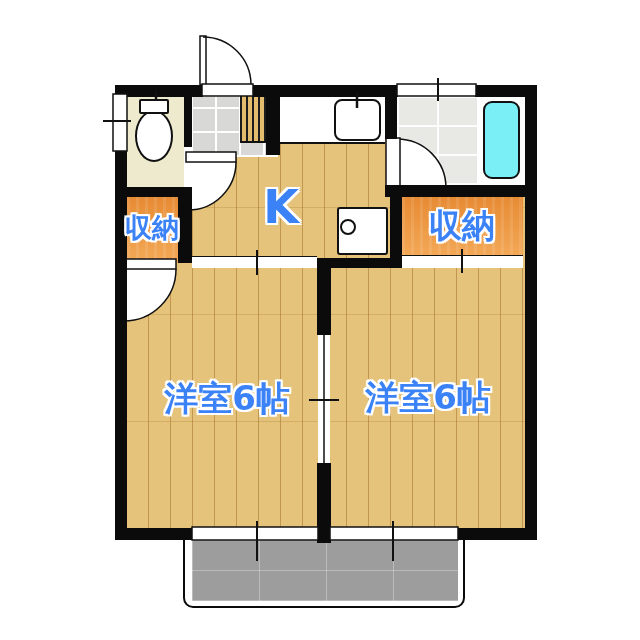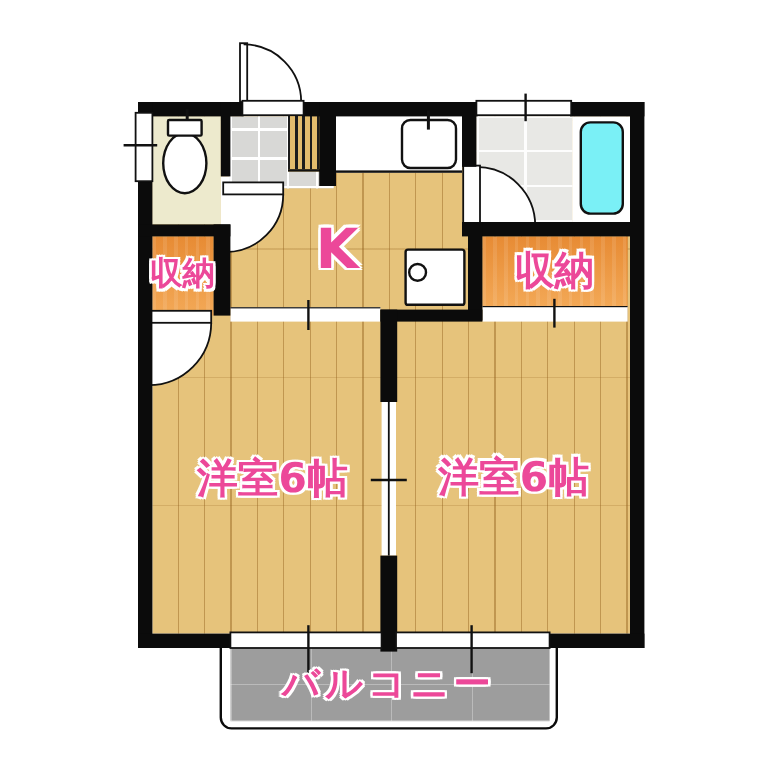--- a/index.html
+++ b/index.html
@@ -24,21 +24,21 @@
   .closet:after{content:"";position:absolute;inset:0;
     background:repeating-linear-gradient(90deg, rgba(255,255,255,0.10) 0 3px, transparent 3px 9px);}
   .deck{background-color:var(--balcony,#9d9d9d);
     background-image:
       repeating-linear-gradient(90deg, rgba(255,255,255,0.30) 0 1px, transparent 1px 67px),
       repeating-linear-gradient(0deg, rgba(255,255,255,0.30) 0 1px, transparent 1px 30px);}
   .step{background-color:#e3bc6d;
     background-image:repeating-linear-gradient(90deg,#1c1c1c 0 2px, transparent 2px 6px);}
   .white{background:#fff;}
   .fixture{position:absolute;background:#fff;border:2px solid #111;box-sizing:border-box;}
-  .label{position:absolute;transform:translate(-50%,-50%);color:#ec4899;font-weight:700;white-space:nowrap;
+  .label{position:absolute;transform:translate(-50%,-50%);color:#3b82f6;font-weight:700;white-space:nowrap;
     text-shadow:-2px -2px 0 #fff,2px -2px 0 #fff,-2px 2px 0 #fff,2px 2px 0 #fff,
                 -2px 0 0 #fff,2px 0 0 #fff,0 -2px 0 #fff,0 2px 0 #fff;}
   svg.overlay{position:absolute;left:0;top:0;pointer-events:none;}
 </style>
 </head>
 <body>
 
 <div id="stage">
 
   <div class="abs wood" style="left:127px;top:97px;width:398px;height:431px;"></div>
@@ -113,15 +113,14 @@
     <line x1="393" y1="521" x2="393" y2="561" stroke="#111" stroke-width="2"></line>
     <line x1="357" y1="92" x2="357" y2="108" stroke="#111" stroke-width="2.5"></line>
     <line x1="156" y1="91" x2="156" y2="100" stroke="#111" stroke-width="2.5"></line>
   </svg>
 
   <span class="label" style="left:281px;top:207px;font-size:46px;">K</span>
   <span class="label" style="left:152px;top:228px;font-size:27px;">収納</span>
   <span class="label" style="left:462px;top:226px;font-size:33px;">収納</span>
   <span class="label" style="left:227px;top:399px;font-size:34px;">洋室6帖</span>
   <span class="label" style="left:428px;top:398px;font-size:34px;">洋室6帖</span>
-  <span class="label" style="left:324px;top:570px;font-size:31px;letter-spacing:4px;">バルコニー</span>
 
 </div>
 
 </body></html>

